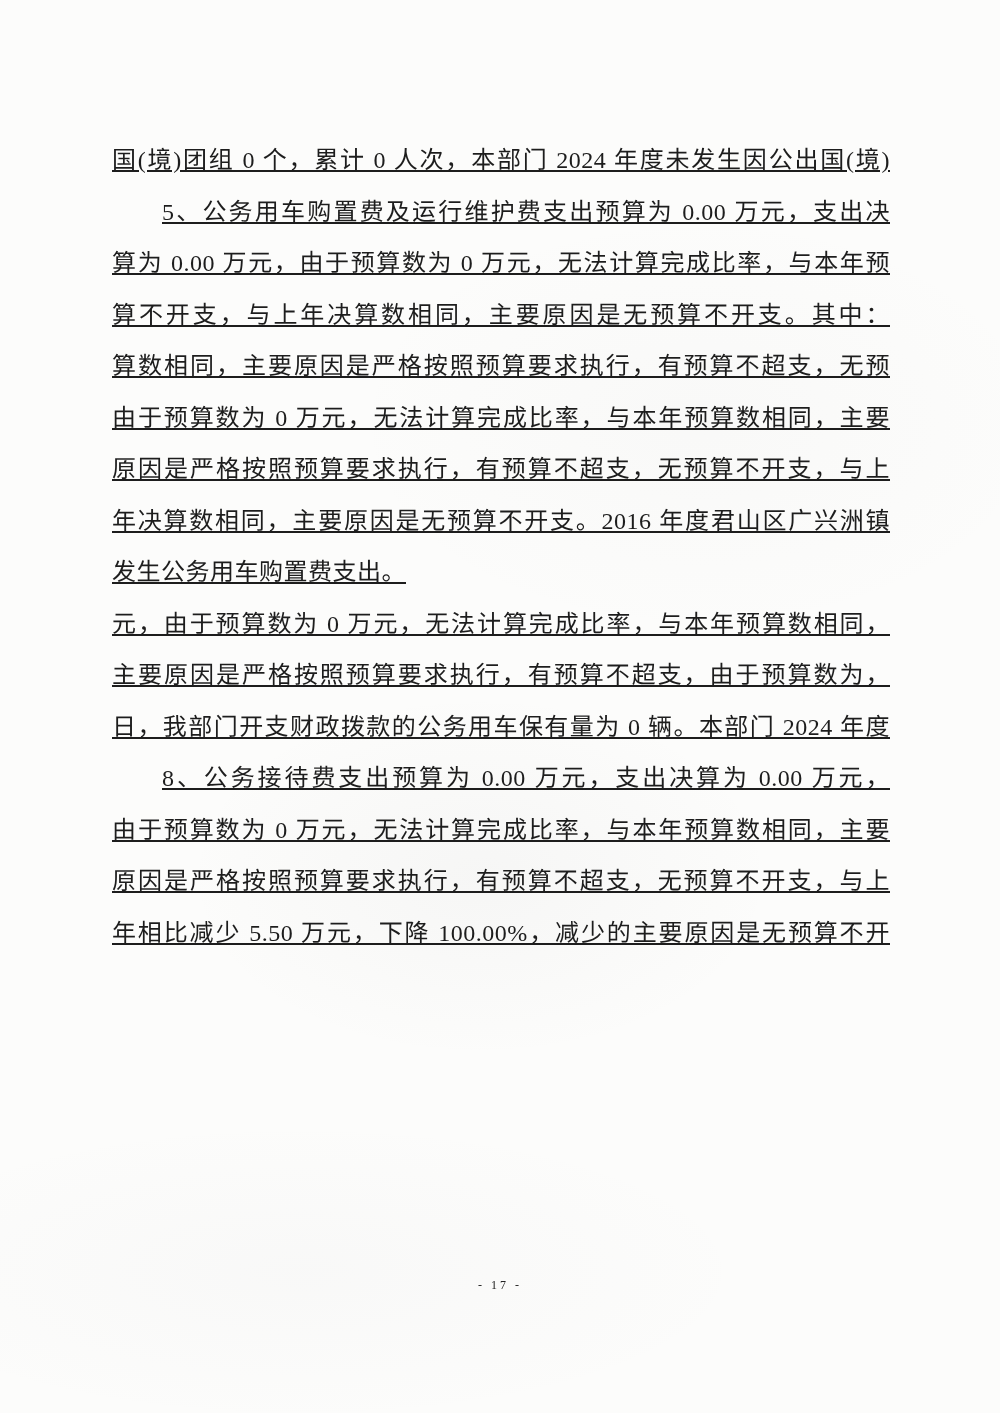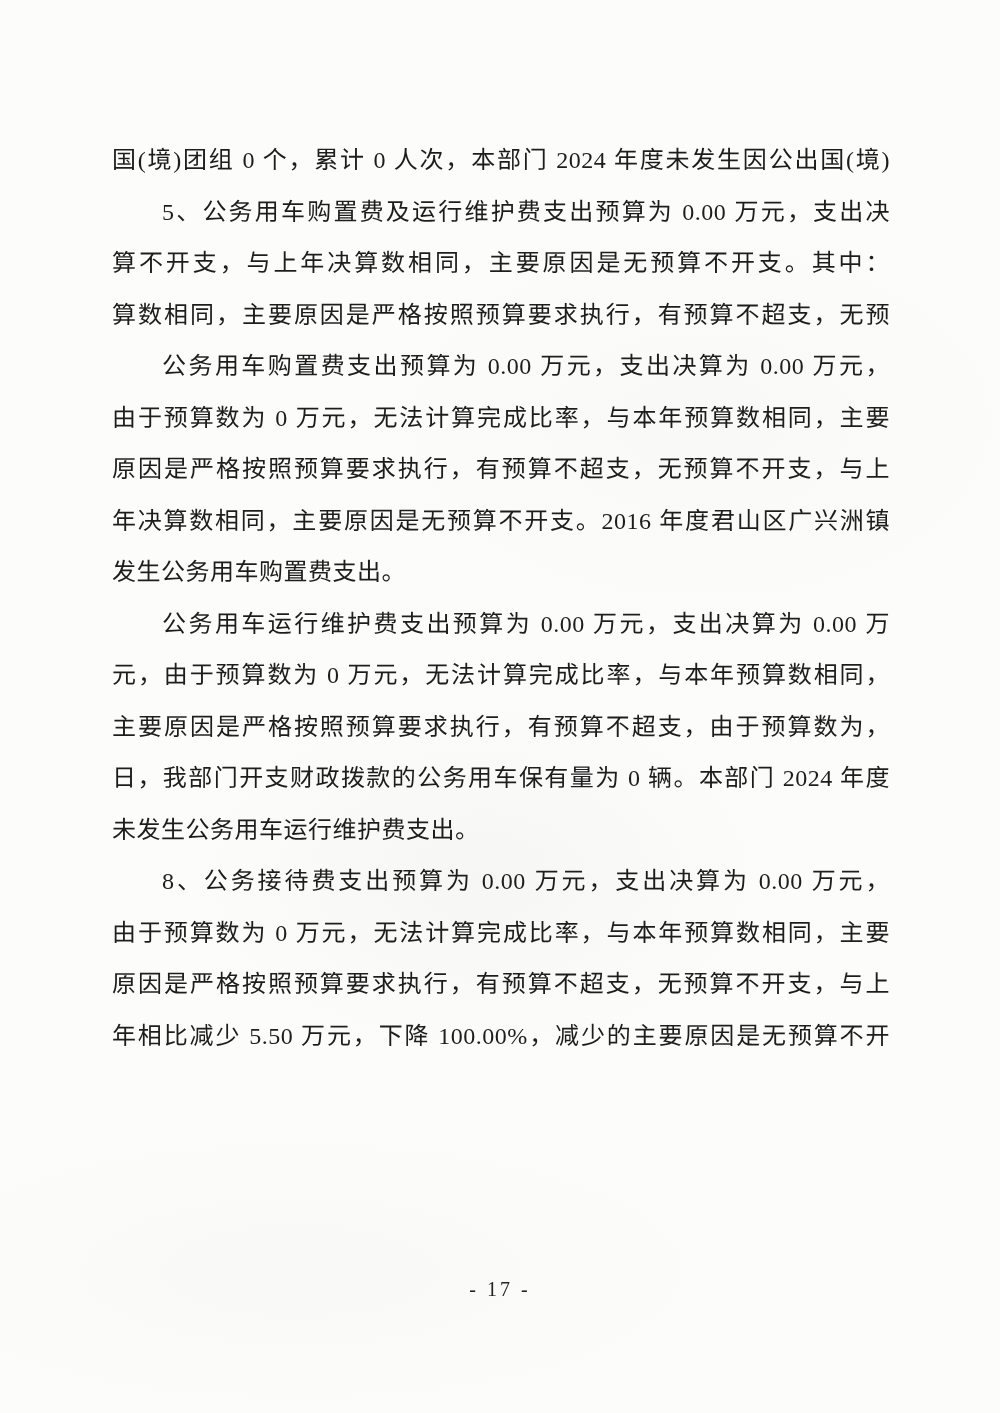--- a/index.html
+++ b/index.html
@@ -26,20 +26,21 @@
       radial-gradient(ellipse 420px 260px at 48% 62%, rgba(120,120,120,0.045), transparent 70%),
       radial-gradient(ellipse 500px 300px at 70% 30%, rgba(150,150,150,0.03), transparent 70%),
       radial-gradient(ellipse 600px 200px at 30% 90%, rgba(140,140,150,0.03), transparent 75%);
     pointer-events: none;
   }
   .doc-body {
     position: absolute;
     left: 112px;
     top: 135px;
     width: 778px;
+    text-decoration: underline;
   }
   .ln {
     height: 51.5px;
     line-height: 51.5px;
     font-size: 24px;
     white-space: normal;
     letter-spacing: 0.5px;
   }
   .jfy {
     text-align: justify;
@@ -47,56 +48,54 @@
   }
   .ind {
     padding-left: 50px;
   }
   .page-footer {
     position: absolute;
     left: 0;
     top: 1278px;
     width: 100%;
     text-align: center;
-    font-size: 20px;
+    font-size: 12px;
     letter-spacing: 3px;
     color: #222;
   }
 </style>
 </head>
 <body>
 
 <div class="page">
 
   <div class="doc-body">
 
     <div>
       <div class="ln jfy">国(境)团组 0 个，累计 0 人次，本部门 2024 年度未发生因公出国(境)</div>
     </div>
 
     <div>
       <div class="ln jfy ind">5、公务用车购置费及运行维护费支出预算为 0.00 万元，支出决</div>
+      <div class="ln jfy">算为 0.00 万元，由于预算数为 0 万元，无法计算完成比率，与本年预</div>
       <div class="ln jfy">算不开支，与上年决算数相同，主要原因是无预算不开支。其中：</div>
       <div class="ln jfy">算数相同，主要原因是严格按照预算要求执行，有预算不超支，无预</div>
     </div>
 
     <div>
-      <div class="ln jfy ind">公务用车购置费支出预算为 0.00 万元，支出决算为 0.00 万元，</div>
       <div class="ln jfy">由于预算数为 0 万元，无法计算完成比率，与本年预算数相同，主要</div>
       <div class="ln jfy">原因是严格按照预算要求执行，有预算不超支，无预算不开支，与上</div>
       <div class="ln jfy">年决算数相同，主要原因是无预算不开支。2016 年度君山区广兴洲镇</div>
       <div class="ln">发生公务用车购置费支出。</div>
     </div>
 
     <div>
-      <div class="ln jfy ind">公务用车运行维护费支出预算为 0.00 万元，支出决算为 0.00 万</div>
       <div class="ln jfy">元，由于预算数为 0 万元，无法计算完成比率，与本年预算数相同，</div>
       <div class="ln jfy">主要原因是严格按照预算要求执行，有预算不超支，由于预算数为，</div>
       <div class="ln jfy">日，我部门开支财政拨款的公务用车保有量为 0 辆。本部门 2024 年度</div>
-      <div class="ln">未发生公务用车运行维护费支出。</div>
     </div>
 
     <div>
       <div class="ln jfy ind">8、公务接待费支出预算为 0.00 万元，支出决算为 0.00 万元，</div>
       <div class="ln jfy">由于预算数为 0 万元，无法计算完成比率，与本年预算数相同，主要</div>
       <div class="ln jfy">原因是严格按照预算要求执行，有预算不超支，无预算不开支，与上</div>
       <div class="ln jfy">年相比减少 5.50 万元，下降 100.00%，减少的主要原因是无预算不开</div>
     </div>
 
   </div>

